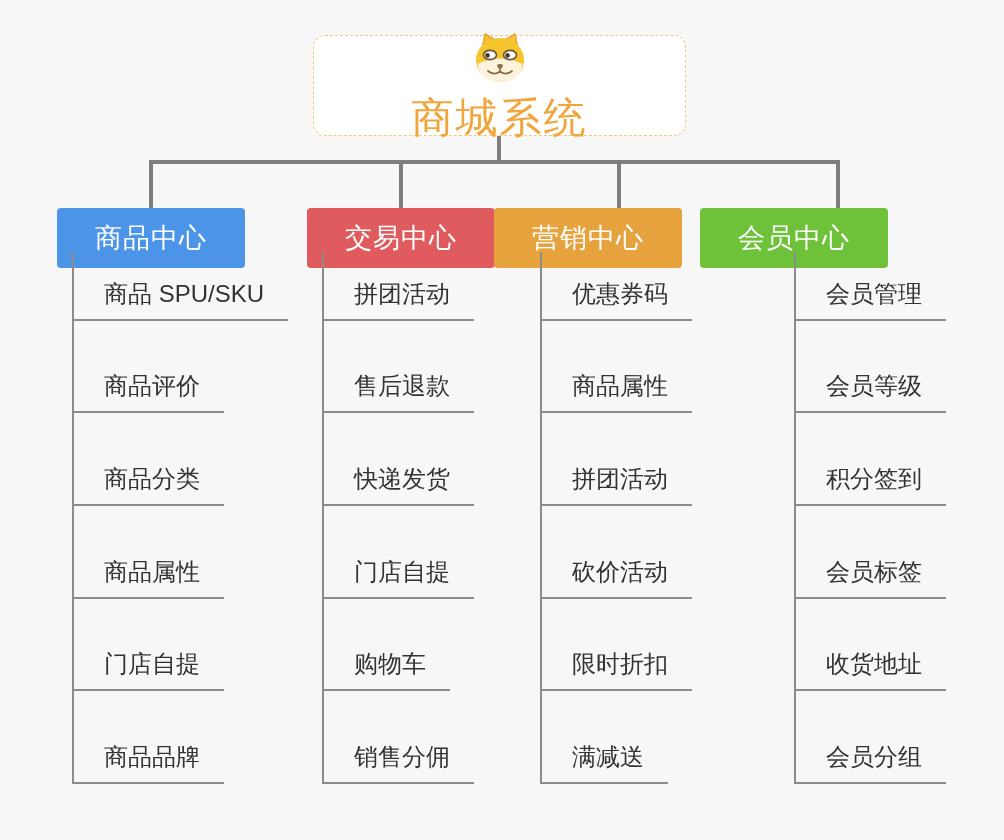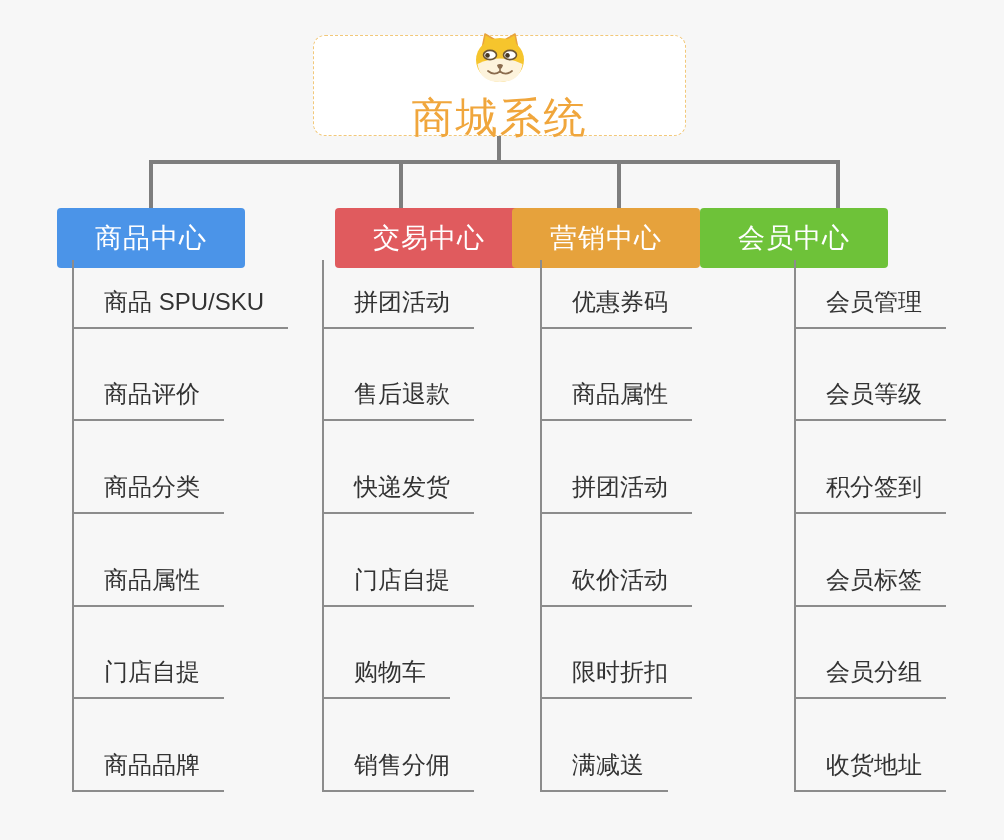--- a/index.html
+++ b/index.html
@@ -45,26 +45,26 @@
   .branch-node {
     position: absolute; top: 208px;
     width: 188px; height: 60px;
     border-radius: 4px;
     display: flex; align-items: center; justify-content: center;
     color: #FFFFFF; font-size: 27px; letter-spacing: 1px;
     white-space: nowrap;
   }
   .branch-node.b1 { left: 57px; }
   .branch-node.b2 { left: 307px; }
-  .branch-node.b3 { left: 512px; font-family: Liberation Serif, serif; }
+  .branch-node.b3 { left: 494px; font-family: Liberation Serif, serif; }
   .branch-node.b4 { left: 700px; }
 
   
   .branch-col {
-    position: absolute; top: 260px; height: 532px;
+    position: absolute; top: 252px; height: 532px;
     border-left: 2px solid var(--leaf-line, #8C8C8C);
     display: flex; flex-direction: column;
     box-sizing: border-box;
     gap: 24px;
   }
   .branch-col.c1 { left: 72px; }
   .branch-col.c2 { left: 322px; }
   .branch-col.c3 { left: 540px; }
   .branch-col.c4 { left: 759px; margin-left: 35px; }
   .leaf-item {
@@ -122,21 +122,21 @@
           <div class="leaf-item">商品 SPU/SKU</div>
           <div class="leaf-item">商品评价</div>
           <div class="leaf-item">商品分类</div>
           <div class="leaf-item">商品属性</div>
           <div class="leaf-item">门店自提</div>
           <div class="leaf-item">商品品牌</div>
         </div>
     </div>
 
     <div>
-      <div class="branch-node b2" style="background: rgb(224, 91, 94); margin-left: 28px;">
+      <div class="branch-node b2" style="background: rgb(224, 91, 94);">
           <span class="branch-label">交易中心</span>
         </div>
       <div class="branch-col c2">
           <div class="leaf-item">拼团活动</div>
           <div class="leaf-item">售后退款</div>
           <div class="leaf-item">快递发货</div>
           <div class="leaf-item">门店自提</div>
           <div class="leaf-item">购物车</div>
           <div class="leaf-item">销售分佣</div>
         </div>
@@ -158,19 +158,19 @@
 
     <div>
       <div class="branch-node b4" style="background: rgb(110, 194, 57);">
           <span class="branch-label">会员中心</span>
         </div>
       <div class="branch-col c4">
           <div class="leaf-item">会员管理</div>
           <div class="leaf-item">会员等级</div>
           <div class="leaf-item">积分签到</div>
           <div class="leaf-item">会员标签</div>
+          <div class="leaf-item">收货地址</div>
           <div class="leaf-item">会员分组</div>
-          <div class="leaf-item">收货地址</div>
         </div>
     </div>
   </div>
 
 </div>
 
 </body></html>

